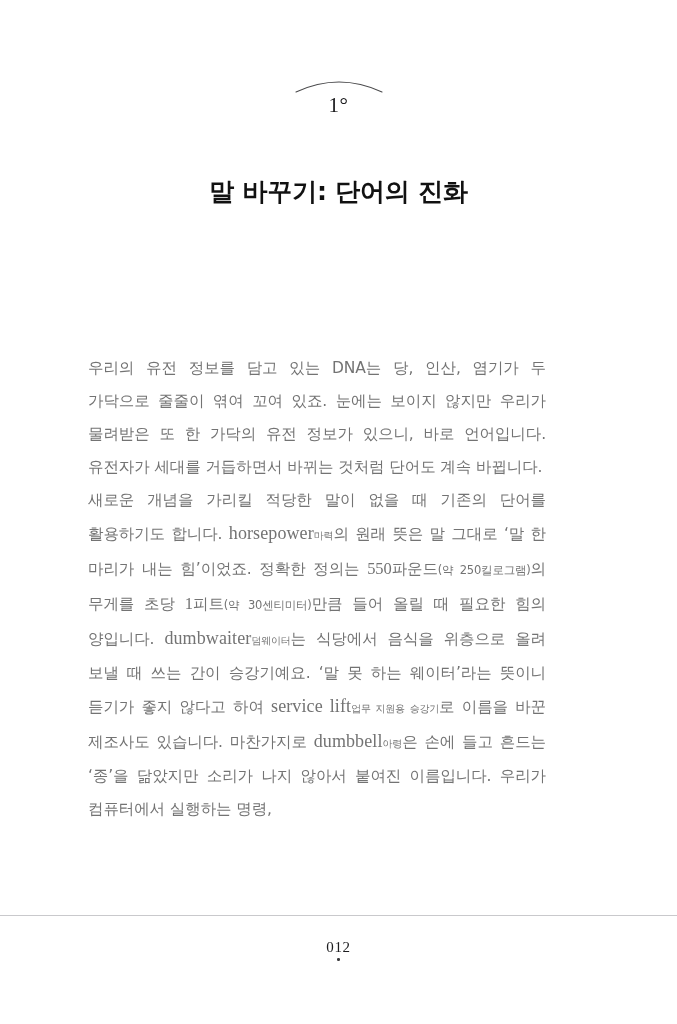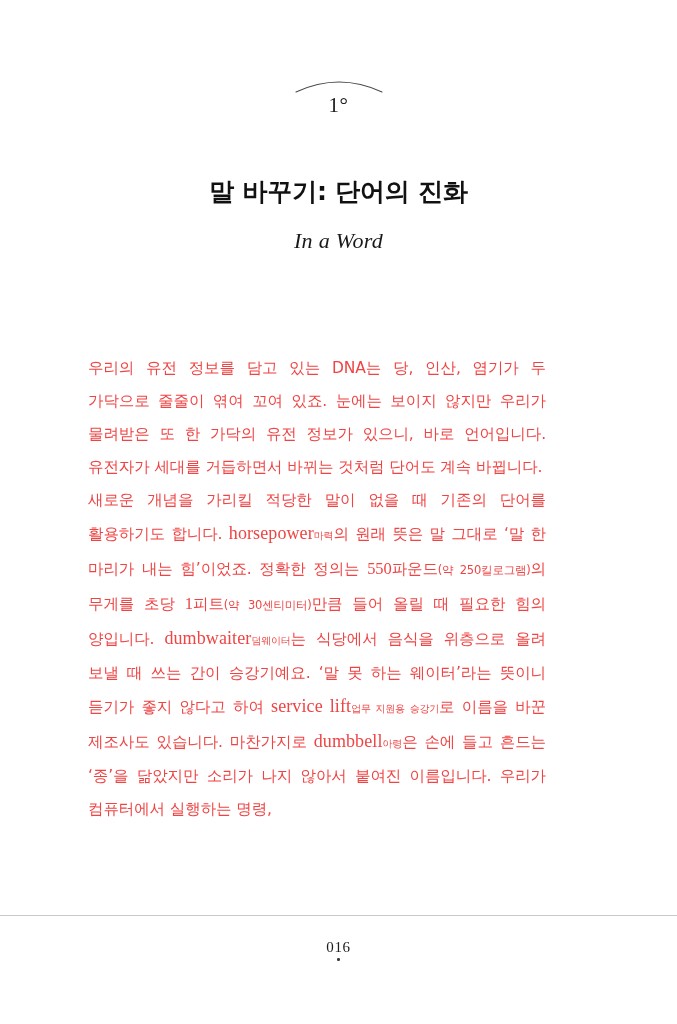--- a/index.html
+++ b/index.html
@@ -81,21 +81,21 @@
     top: 352px;
     left: 88px;
     width: 458px;
   }
 
   p.para {
     margin: 0;
     font-family: "DejaVu Sans", "Liberation Sans", sans-serif;
     font-size: 15.5px;
     line-height: 33px;
-    color: #ef4444;
+    color: #737373;
     text-align: justify;
     text-justify: inter-character;
     word-break: keep-all;
     letter-spacing: -0.1px;
   }
   p.para + .subhead {
     margin-top: 29px;
   }
 
   .subhead {
@@ -182,30 +182,29 @@
 <div class="page">
 
   <div class="ornament">
     <svg class="ornament-arc" viewBox="0 0 90 20" aria-hidden="true">
       <path d="M2 18 Q45 -2 88 18" fill="none" stroke="#4a4a4c" stroke-width="1.1" stroke-linecap="round"></path>
     </svg>
     <div class="ornament-num">1°</div>
   </div>
 
   <h1 class="chapter-title">말 바꾸기: 단어의 진화</h1>
-  <div class="chapter-subtitle">In a Word</div>
 
   <div class="content">
 
     <p class="para">우리의 유전 정보를 담고 있는 DNA는 당, 인산, 염기가 두 가닥으로 줄줄이 엮여 꼬여 있죠. 눈에는 보이지 않지만 우리가 물려받은 또 한 가닥의 유전 정보가 있으니, 바로 언어입니다. 유전자가 세대를 거듭하면서 바뀌는 것처럼 단어도 계속 바뀝니다.</p>
 
 
     <p class="para"><span>새로운 개념을 가리킬 적당한 말이 없을 때 기존의 단어를 활용하기도 합니다. </span><span class="lat">horsepower</span><span class="gloss">마력</span><span>의 원래 뜻은 말 그대로 ‘말 한 마리가 내는 힘’이었죠. 정확한 정의는 </span><span class="num">550</span><span>파운드</span><span class="note">(약 250킬로그램)</span><span>의 무게를 초당 </span><span class="num">1</span><span>피트</span><span class="note">(약 30센티미터)</span><span>만큼 들어 올릴 때 필요한 힘의 양입니다. </span><span class="lat">dumbwaiter</span><span class="gloss">덤웨이터</span><span>는 식당에서 음식을 위층으로 올려 보낼 때 쓰는 간이 승강기예요. ‘말 못 하는 웨이터’라는 뜻이니 듣기가 좋지 않다고 하여 </span><span class="lat">service lift</span><span class="gloss">업무 지원용 승강기</span><span>로 이름을 바꾼 제조사도 있습니다. 마찬가지로 </span><span class="lat">dumbbell</span><span class="gloss">아령</span><span>은 손에 들고 흔드는 ‘종’을 닮았지만 소리가 나지 않아서 붙여진 이름입니다. 우리가 컴퓨터에서 실행하는 명령,</span></p>
 
   </div>
 
   <div class="footer-rule"></div>
   <div class="footer">
-    <div class="folio">016</div>
+    <div class="folio">012</div>
     <span class="folio-dot"></span>
   </div>
 
 </div>
 
 </body></html>

